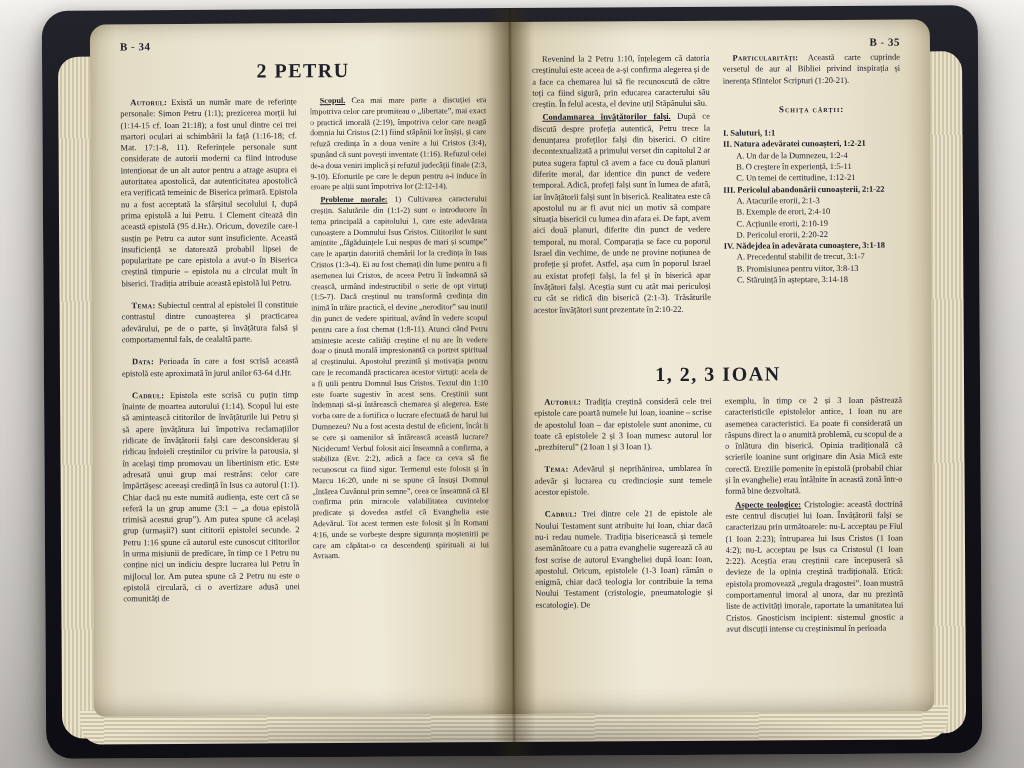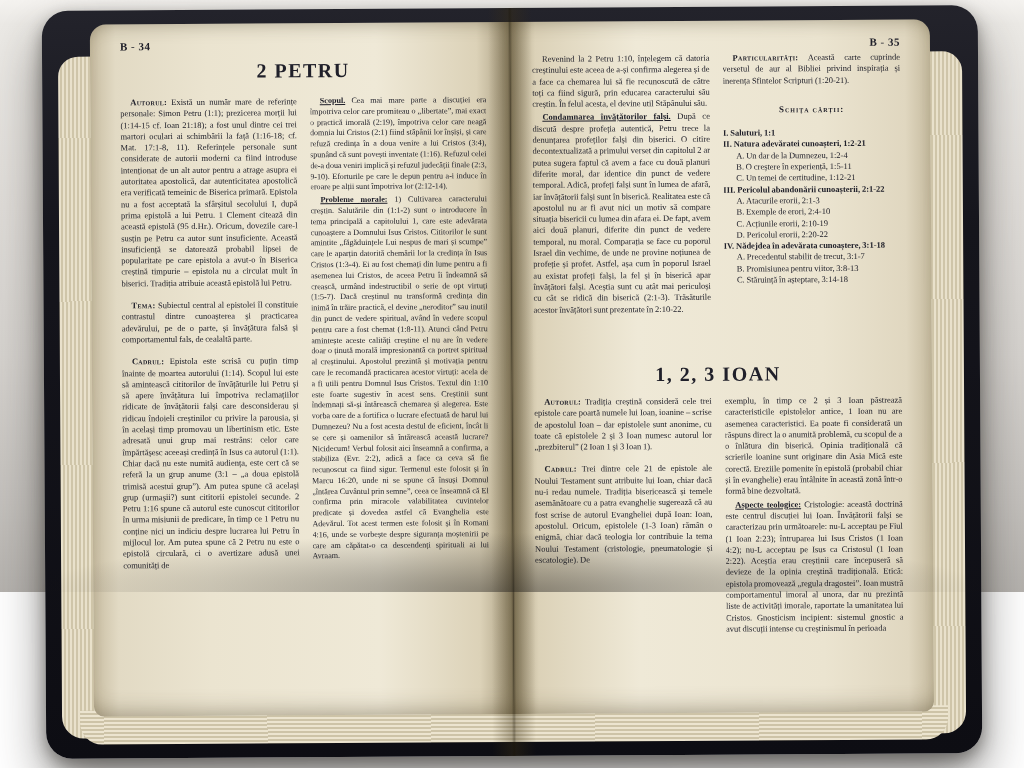--- a/index.html
+++ b/index.html
@@ -1,17 +1,17 @@
 <!DOCTYPE html>
 <html><head>
 <meta charset="utf-8">
 <style>
   html,body{margin:0;padding:0;width:1024px;height:768px;overflow:hidden;
     font-family:"Liberation Serif","DejaVu Serif",serif;}
-  .scene{position:relative;width:1024px;height:592px;
+  .scene{position:relative;width:1024px;height:768px;
     background:linear-gradient(180deg,#f5f3f0 0%,#eceae6 4%,#e2dfdb 30%,#d6d3cf 60%,#c4c1bd 85%,#b5b2ae 100%);text-decoration:underline;}
   .scene::after{content:"";position:absolute;left:30px;right:30px;bottom:0;height:60px;
     background:radial-gradient(ellipse at 50% 100%, rgba(30,28,26,.45), rgba(30,28,26,0) 70%);}
   .book{position:absolute;left:44px;top:8px;width:936px;height:748px;border-radius:26px;
     background:linear-gradient(180deg,#23232b 0%,#15151c 30%,#0d0d13 100%);
     transform:rotate(-0.35deg);
     box-shadow:0 26px 50px rgba(45,42,38,.55),0 6px 16px rgba(45,42,38,.45);}
   .edge{position:absolute;}
   .edge-left{left:16px;top:46px;bottom:20px;width:38px;border-radius:20px 0 0 22px;
     background:repeating-linear-gradient(90deg,#e9e1cb 0 2px,#cfc5a9 2px 4px);}
@@ -64,20 +64,21 @@
     <div class="pages">
 
       <div class="page page-left">
         <div class="page-inner">
           <div class="page-head-row">B - 34</div>
           <h1 class="chapter-title">2 PETRU</h1>
           <div class="cols main">
             <div class="col">
               <p class="para"><span class="lead">Autorul:</span> <span>Există un număr mare de referințe personale: Simon Petru (1:1); prezicerea morții lui (1:14-15 cf. Ioan 21:18); a fost unul dintre cei trei martori oculari ai schimbării la față (1:16-18; cf. Mat. 17:1-8, 11). Referințele personale sunt considerate de autorii moderni ca fiind introduse intenționat de un alt autor pentru a atrage asupra ei autoritatea apostolică, dar autenticitatea apostolică era verificată temeinic de Biserica primară. Epistola nu a fost acceptată la sfârșitul secolului I, după prima epistolă a lui Petru. 1 Clement citează din această epistolă (95 d.Hr.). Oricum, dovezile care-l susțin pe Petru ca autor sunt insuficiente. Această insuficiență se datorează probabil lipsei de popularitate pe care epistola a avut-o în Biserica creștină timpurie – epistola nu a circulat mult în biserici. Tradiția atribuie această epistolă lui Petru.</span></p>
               <p class="para spaced"><span class="lead">Tema:</span> <span>Subiectul central al epistolei îl constituie contrastul dintre cunoașterea și practicarea adevărului, pe de o parte, și învățătura falsă și comportamentul fals, de cealaltă parte.</span></p>
+              <p class="para spaced"><span class="lead">Data:</span> <span>Perioada în care a fost scrisă această epistolă este aproximată în jurul anilor 63-64 d.Hr.</span></p>
               <p class="para spaced"><span class="lead">Cadrul:</span> <span>Epistola este scrisă cu puțin timp înainte de moartea autorului (1:14). Scopul lui este să amintească cititorilor de învățăturile lui Petru și să apere învățătura lui împotriva reclamațiilor ridicate de învățătorii falși care desconsiderau și ridicau îndoieli creștinilor cu privire la parousia, și în același timp promovau un libertinism etic. Este adresată unui grup mai restrâns: celor care împărtășesc aceeași credință în Isus ca autorul (1:1). Chiar dacă nu este numită audiența, este cert că se referă la un grup anume (3:1 – „a doua epistolă trimisă acestui grup”). Am putea spune că același grup (urmașii?) sunt cititorii epistolei secunde. 2 Petru 1:16 spune că autorul este cunoscut cititorilor în urma misiunii de predicare, în timp ce 1 Petru nu conține nici un indiciu despre lucrarea lui Petru în mijlocul lor. Am putea spune că 2 Petru nu este o epistolă circulară, ci o avertizare adusă unei comunități de</span></p>
             </div>
             <div class="col dense">
               <p class="para"><span class="lead-u">Scopul.</span> <span>Cea mai mare parte a discuției era împotriva celor care promiteau o „libertate”, mai exact o practică imorală (2:19), împotriva celor care neagă domnia lui Cristos (2:1) fiind stăpânii lor înșiși, și care refuză credința în a doua venire a lui Cristos (3:4), spunând că sunt povești inventate (1:16). Refuzul celei de-a doua veniri implică și refuzul judecății finale (2:3, 9-10). Eforturile pe care le depun pentru a-i induce în eroare pe alții sunt împotriva lor (2:12-14).</span></p>
               <p class="para"><span class="lead-u">Probleme morale:</span> <span>1) Cultivarea caracterului creștin. Salutările din (1:1-2) sunt o introducere în tema principală a capitolului 1, care este adevărata cunoaștere a Domnului Isus Cristos. Cititorilor le sunt amintite „făgăduințele Lui nespus de mari și scumpe” care le aparțin datorită chemării lor la credința în Isus Cristos (1:3-4). Ei au fost chemați din lume pentru a fi asemenea lui Cristos, de aceea Petru îi îndeamnă să crească, urmând indestructibil o serie de opt virtuți (1:5-7). Dacă creștinul nu transformă credința din inimă în trăire practică, el devine „neroditor” sau inutil din punct de vedere spiritual, având în vedere scopul pentru care a fost chemat (1:8-11). Atunci când Petru amintește aceste calități creștine el nu are în vedere doar o ținută morală impresionantă ca portret spiritual al creștinului. Apostolul prezintă și motivația pentru care le recomandă practicarea acestor virtuți: acela de a fi utili pentru Domnul Isus Cristos. Textul din 1:10 este foarte sugestiv în acest sens. Creștinii sunt îndemnați să-și întărească chemarea și alegerea. Este vorba oare de a fortifica o lucrare efectuată de harul lui Dumnezeu? Nu a fost acesta destul de eficient, încât li se cere și oamenilor să întărească această lucrare? Nicidecum! Verbul folosit aici înseamnă a confirma, a stabiliza (Evr. 2:2), adică a face ca ceva să fie recunoscut ca fiind sigur. Termenul este folosit și în Marcu 16:20, unde ni se spune că însuși Domnul „întărea Cuvântul prin semne”, ceea ce înseamnă că El confirma prin miracole valabilitatea cuvintelor predicate și dovedea astfel că Evanghelia este Adevărul. Tot acest termen este folosit și în Romani 4:16, unde se vorbește despre siguranța moștenirii pe care am căpătat-o ca descendenți spirituali ai lui Avraam.</span></p>
             </div>
           </div>
         </div>
       </div>
 
@@ -105,20 +106,21 @@
               <div class="oi o0">IV. Nădejdea în adevărata cunoaștere, 3:1-18</div>
               <div class="oi o1">A. Precedentul stabilit de trecut, 3:1-7</div>
               <div class="oi o1">B. Promisiunea pentru viitor, 3:8-13</div>
               <div class="oi o1">C. Stăruință în așteptare, 3:14-18</div>
             </div>
           </div>
           <h1 class="chapter-title ioan">1, 2, 3 IOAN</h1>
           <div class="cols ioan">
             <div class="col">
               <p class="para"><span class="lead">Autorul:</span> <span>Tradiția creștină consideră cele trei epistole care poartă numele lui Ioan, ioanine – scrise de apostolul Ioan – dar epistolele sunt anonime, cu toate că epistolele 2 și 3 Ioan numesc autorul lor „prezbiterul” (2 Ioan 1 și 3 Ioan 1).</span></p>
+              <p class="para spaced"><span class="lead">Tema:</span> <span>Adevărul și neprihănirea, umblarea în adevăr și lucrarea cu credincioșie sunt temele acestor epistole.</span></p>
               <p class="para spaced"><span class="lead">Cadrul:</span> <span>Trei dintre cele 21 de epistole ale Noului Testament sunt atribuite lui Ioan, chiar dacă nu-i redau numele. Tradiția bisericească și temele asemănătoare cu a patra evanghelie sugerează că au fost scrise de autorul Evangheliei după Ioan: Ioan, apostolul. Oricum, epistolele (1-3 Ioan) rămân o enigmă, chiar dacă teologia lor contribuie la tema Noului Testament (cristologie, pneumatologie și escatologie). De</span></p>
             </div>
             <div class="col">
               <p class="para noindent">exemplu, în timp ce 2 și 3 Ioan păstrează caracteristicile epistolelor antice, 1 Ioan nu are asemenea caracteristici. Ea poate fi considerată un răspuns direct la o anumită problemă, cu scopul de a o înlătura din biserică. Opinia tradițională că scrierile ioanine sunt originare din Asia Mică este corectă. Ereziile pomenite în epistolă (probabil chiar și în evanghelie) erau întâlnite în această zonă într-o formă bine dezvoltată.</p>
               <p class="para"><span class="lead-u">Aspecte teologice:</span> <span>Cristologie: această doctrină este centrul discuției lui Ioan. Învățătorii falși se caracterizau prin următoarele: nu-L acceptau pe Fiul (1 Ioan 2:23); întruparea lui Isus Cristos (1 Ioan 4:2); nu-L acceptau pe Isus ca Cristosul (1 Ioan 2:22). Aceștia erau creștinii care începuseră să devieze de la opinia creștină tradițională. Etică: epistola promovează „regula dragostei”. Ioan mustră comportamentul imoral al unora, dar nu prezintă liste de activități imorale, raportate la umanitatea lui Cristos. Gnosticism incipient: sistemul gnostic a avut discuții intense cu creștinismul în perioada</span></p>
             </div>
           </div>
         </div>
       </div>
 

